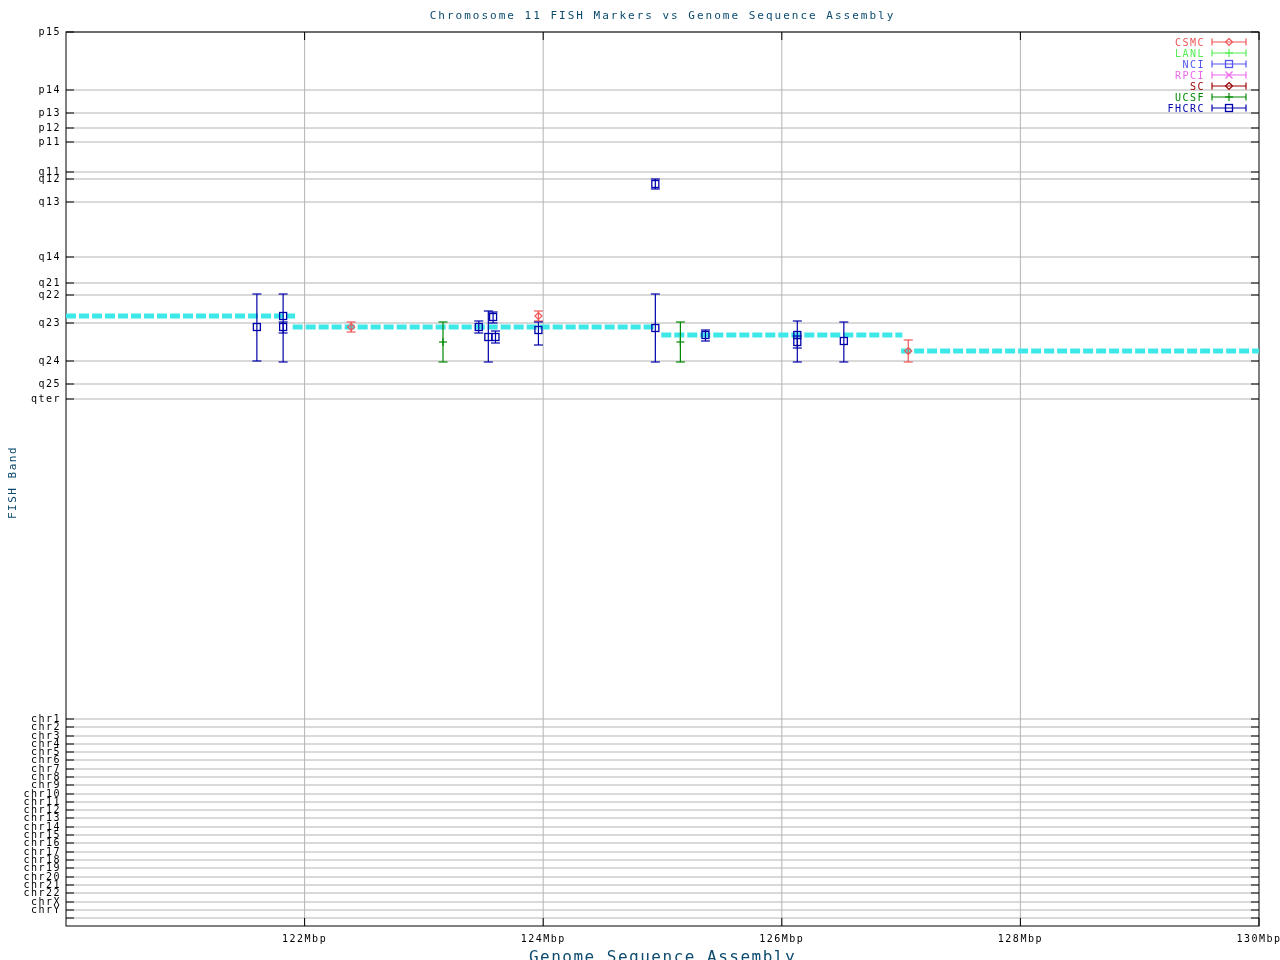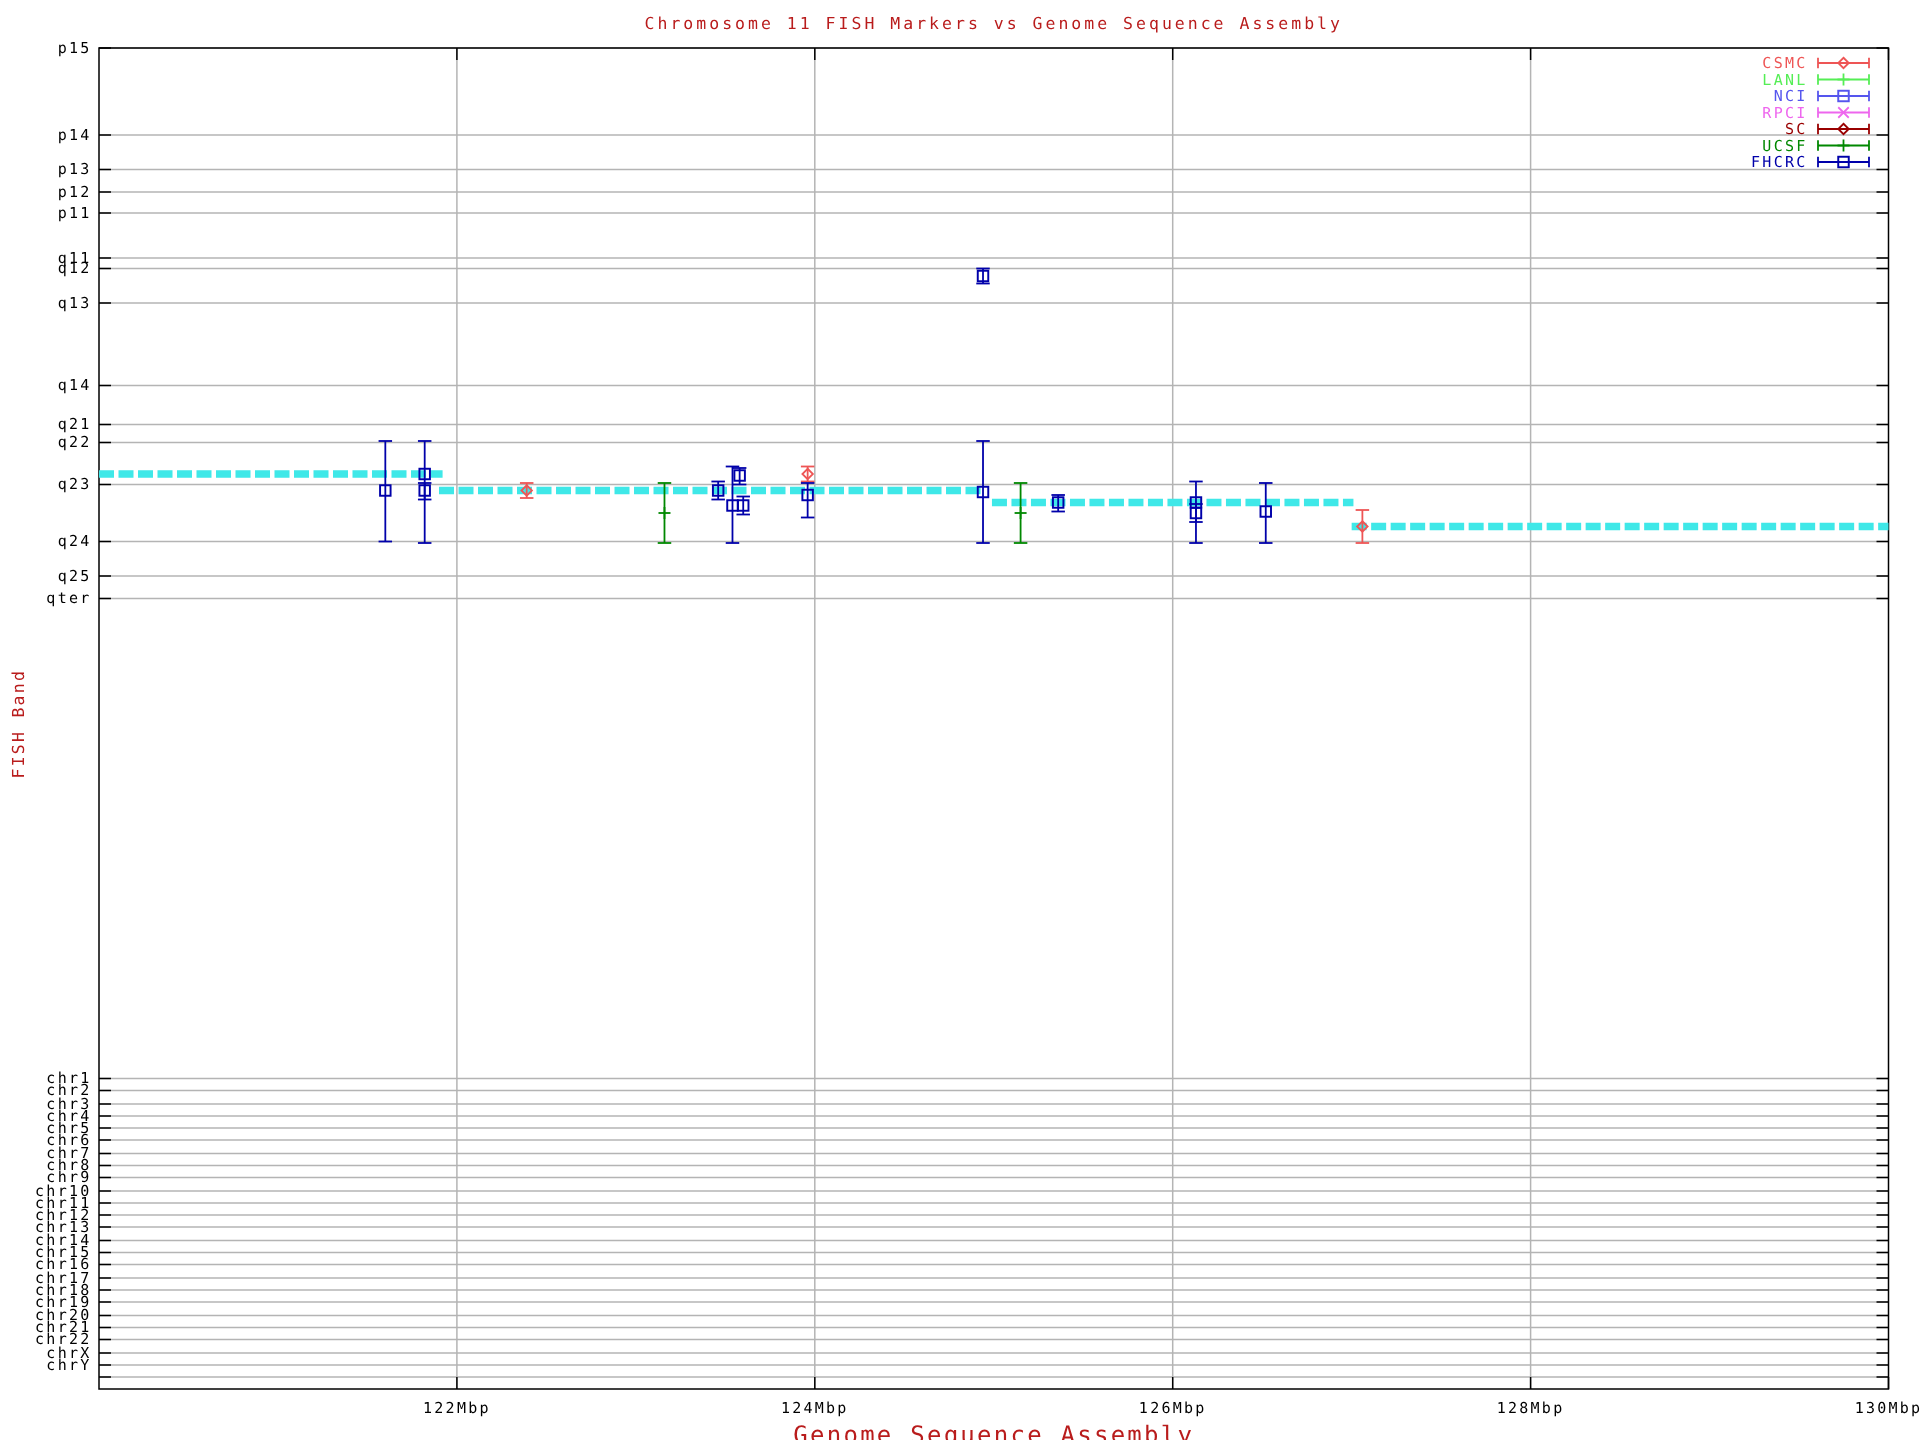--- a/index.html
+++ b/index.html
@@ -1,18 +1,18 @@
 <!DOCTYPE html>
 <html><head>
 <meta charset="utf-8">
 <style>
   html,body{margin:0;padding:0;background:#ffffff;}
   #root{
     position:relative;width:1280px;height:960px;background:#ffffff;
-    font-family:"DejaVu Sans Mono", monospace;color:#b91c1c;overflow:hidden;
+    font-family:"DejaVu Sans Mono", monospace;color:#0c4a6e;overflow:hidden;
   }
   .title{
     position:absolute;left:66px;top:9px;width:1193px;text-align:center;
     font-size:11px;letter-spacing:2px;white-space:nowrap;
   }
   .xlab{
     position:absolute;left:66px;top:947px;width:1193px;text-align:center;
     font-size:16px;letter-spacing:1.5px;white-space:nowrap;
   }
   .ylab{

